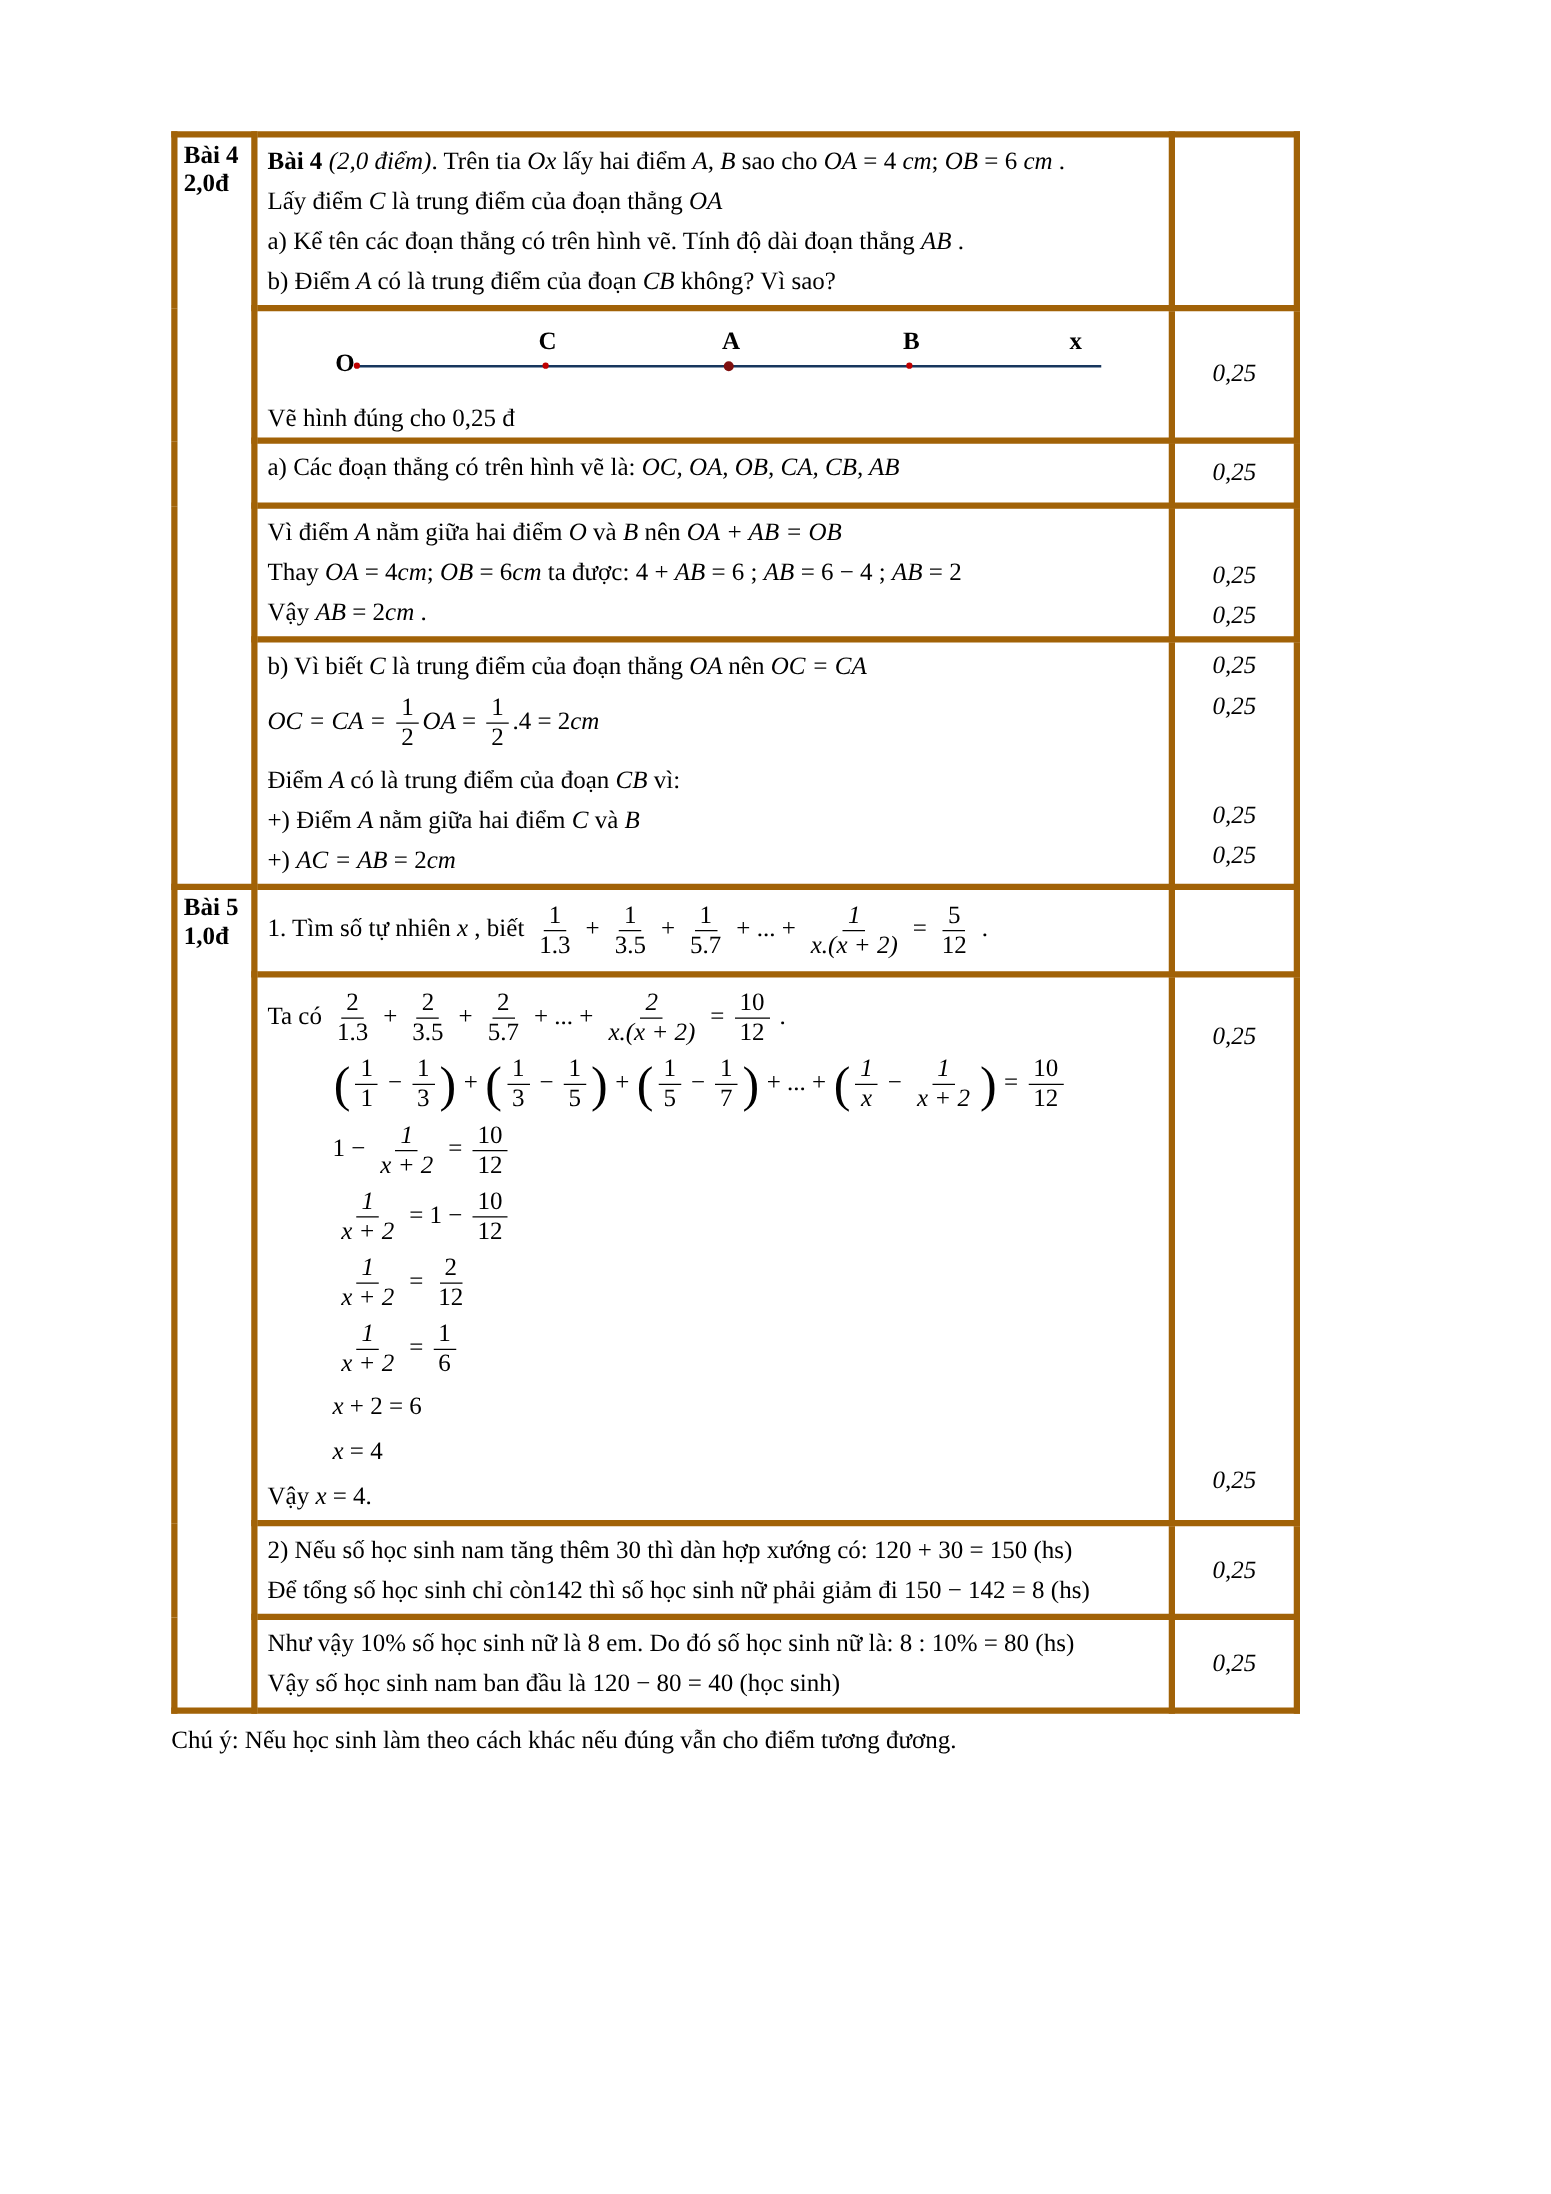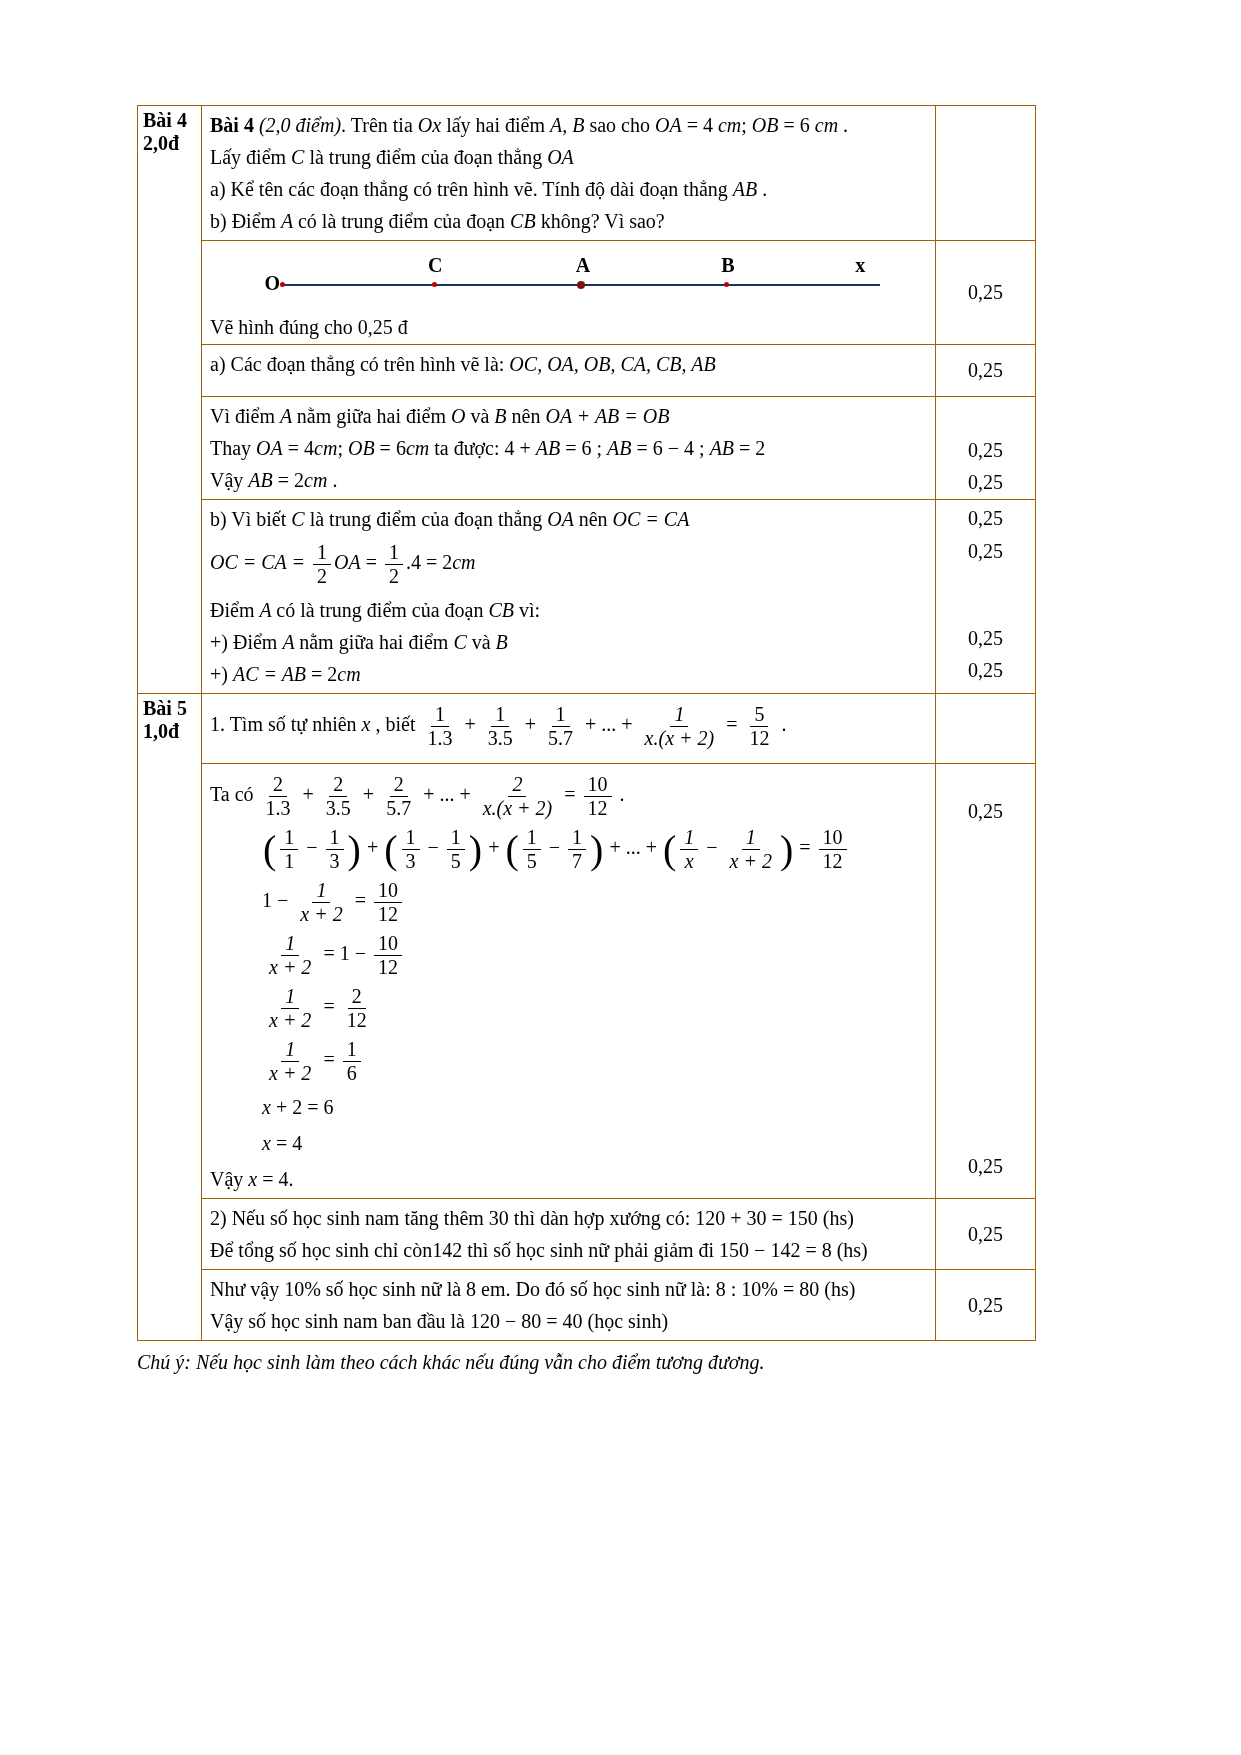--- a/index.html
+++ b/index.html
@@ -5,23 +5,23 @@
   * { margin:0; padding:0; box-sizing:border-box; }
   html,body { background:#ffffff; }
   body {
     width:1241px; height:1755px; position:relative;
     font-family:"Liberation Serif", serif;
     font-size:20px; color:#000;
   }
   .page { position:absolute; left:137px; top:105px; width:900px; }
   table.grid { border-collapse:collapse; width:898px; table-layout:fixed; }
   col.c1 { width:64px; } col.c2 { width:734px; } col.c3 { width:100px; }
-  td { border:1px solid #a16207; vertical-align:top; padding:3px 8px; }
+  td { border:5px solid #a16207; vertical-align:top; padding:3px 8px; }
   .label-cell { font-weight:bold; text-align:left; padding-left:5px; }
-  .points-cell { text-align:center; }
+  .points-cell { text-align:center;font-style:italic; }
   .points-cell.center { vertical-align:middle; }
   .points-cell.rel { position:relative; }
   .pabs { position:absolute; left:0; right:0; text-align:center; }
   .line { line-height:1.6; }
   .it { font-style:italic; }
   .bold { font-weight:bold; }
   
   .frac { display:inline-flex; flex-direction:column; align-items:center;
           vertical-align:middle; margin:0 3px; line-height:1.15; text-align:center; }
   .frac .num { padding:0 4px; border-bottom:1px solid #000; }
@@ -49,21 +49,21 @@
   
   .h-pa { height:52px; }
   .h-reason { height:102px; }
   .h-pb { height:188px; }
   .h-b5s { height:70px; }
   .h-p2 { height:68px; }
   .h-p3 { height:64px; }
   .reason-p1 { top:42px; } .reason-p2 { top:74px; }
   .pb-p1 { top:7px; } .pb-p2 { top:40px; } .pb-p3 { top:127px; } .pb-p4 { top:159px; }
   .sol-p1 { top:36px; } .sol-p2 { bottom:20px; }
-  .note { margin-top:10px; font-style:italic; }
+  .note { margin-top:10px; }
 </style>
 </head>
 <body>
 
 <div class="page">
   <table class="grid">
     <colgroup>
         <col class="c1">
         <col class="c2">
         <col class="c3">

